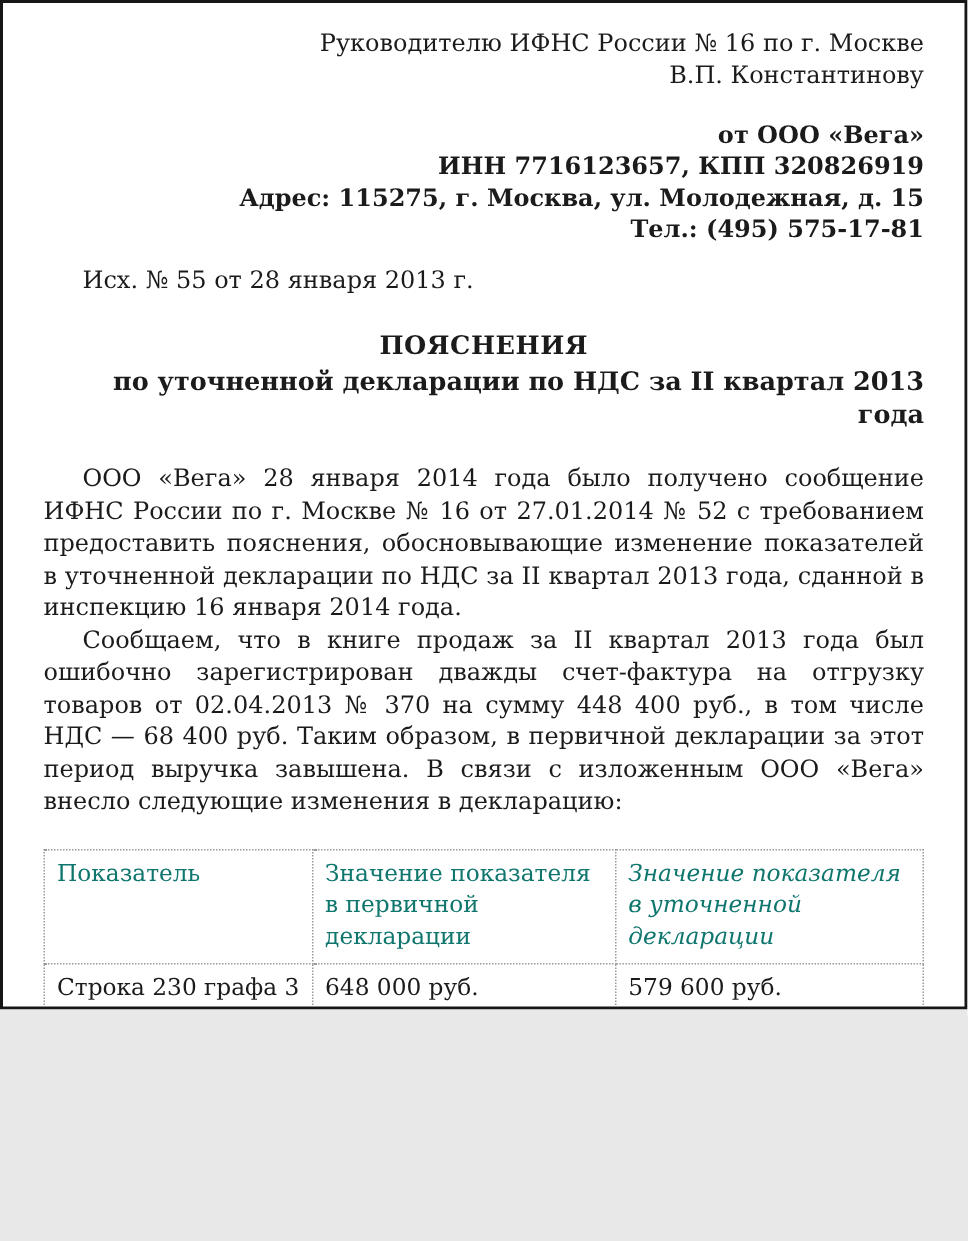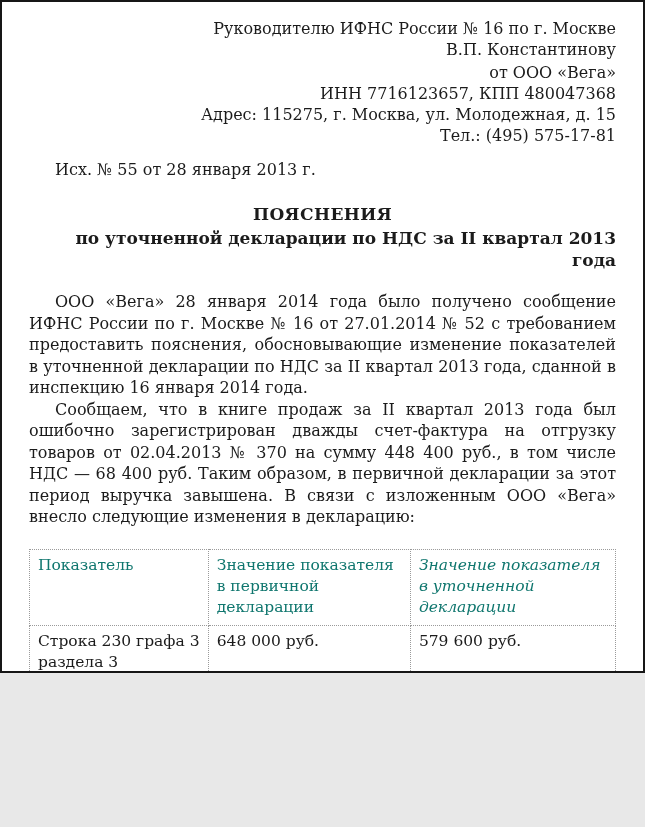--- a/index.html
+++ b/index.html
@@ -16,21 +16,21 @@
     padding: 16px 27px 0 27px;
     color: #1b1b1b;
     font-size: 16px;
     line-height: 21px;
     overflow: hidden;
   }
 
   
   .addr-block { text-align: right; }
   .addr-block div { line-height: 21px; }
-  .sender-block { margin-top: 2px; }
+  .sender-block { margin-top: 19px; font-weight: bold; }
 
   .outgoing-ref {
     margin-top: 13px;
     text-align: left;
     padding-left: 26px;
   }
 
   
   .doc-title {
     margin-top: 23px;
@@ -82,21 +82,21 @@
 
 <div class="page">
 
   <div class="addr-block">
     <div>Руководителю ИФНС России № 16 по г. Москве</div>
     <div>В.П. Константинову</div>
   </div>
 
   <div class="addr-block sender-block">
     <div>от ООО «Вега»</div>
-    <div>ИНН 7716123657, КПП 480047368</div>
+    <div>ИНН 7716123657, КПП 320826919</div>
     <div>Адрес: 115275, г. Москва, ул. Молодежная, д. 15</div>
     <div>Тел.: (495) 575-17-81</div>
   </div>
 
   <div class="outgoing-ref">Исх. № 55 от 28 января 2013 г.</div>
 
   <div class="doc-title">ПОЯСНЕНИЯ</div>
   <div class="doc-subtitle">по уточненной декларации по НДС за II квартал 2013 года</div>
 
   <div class="body-text">

